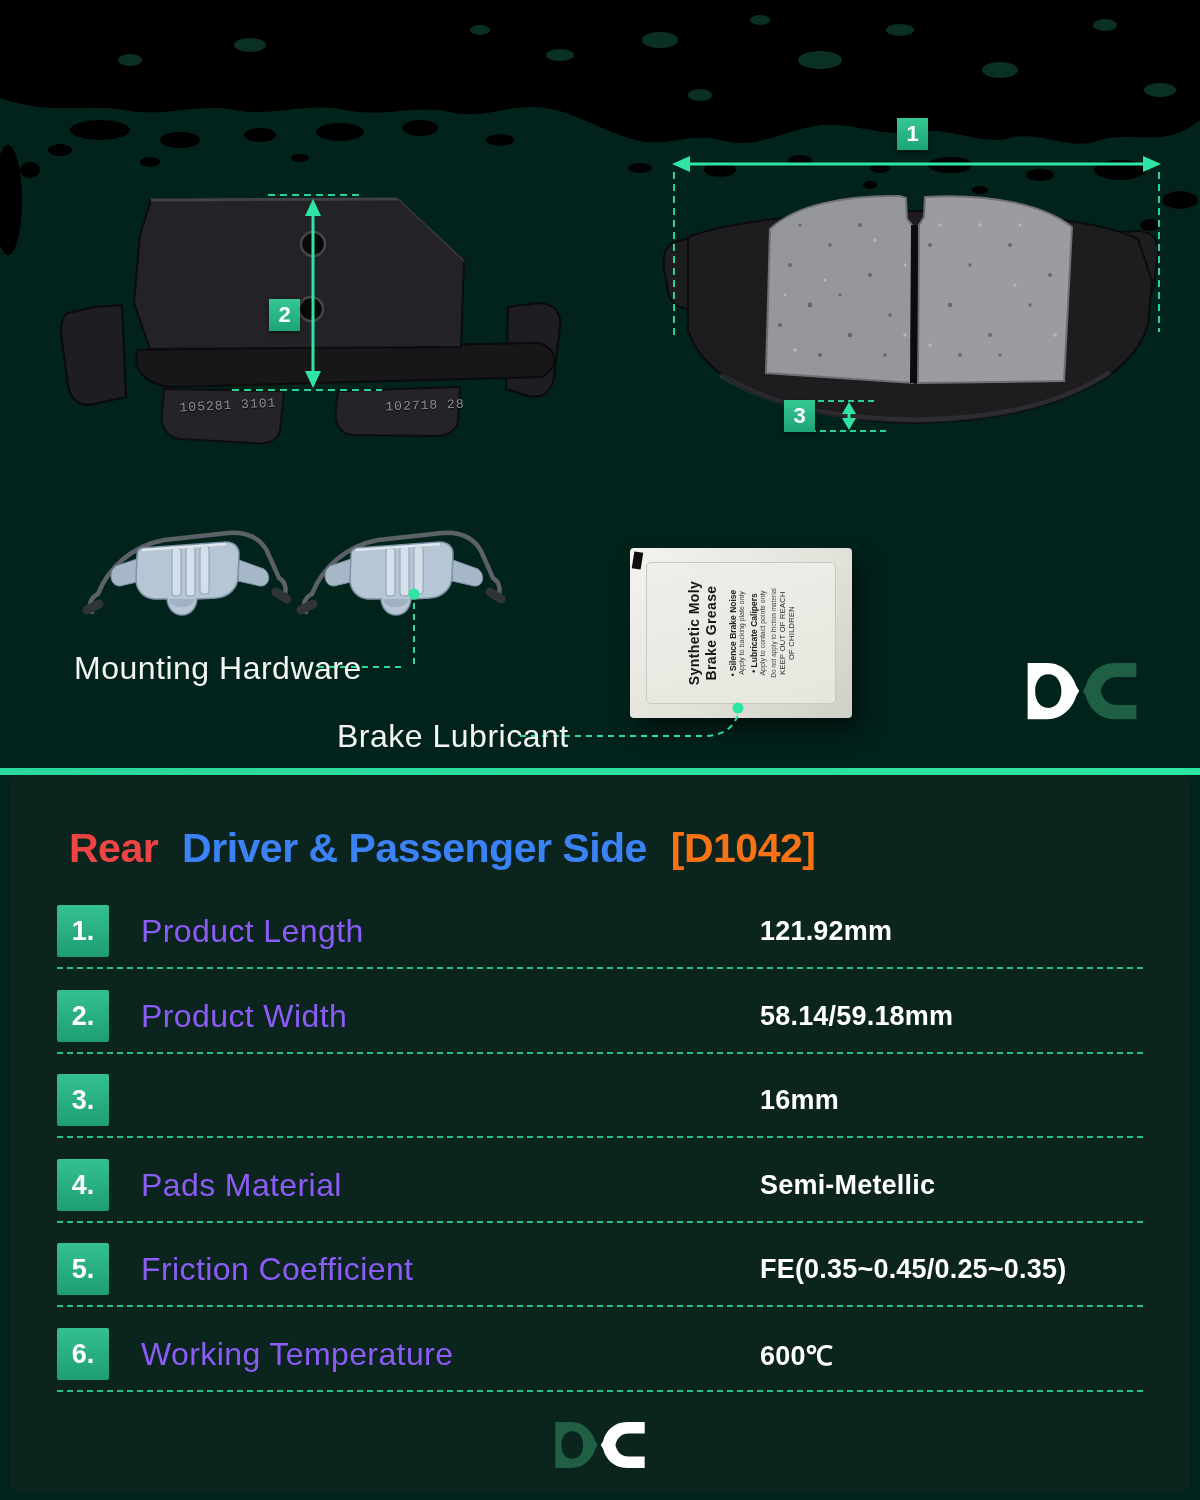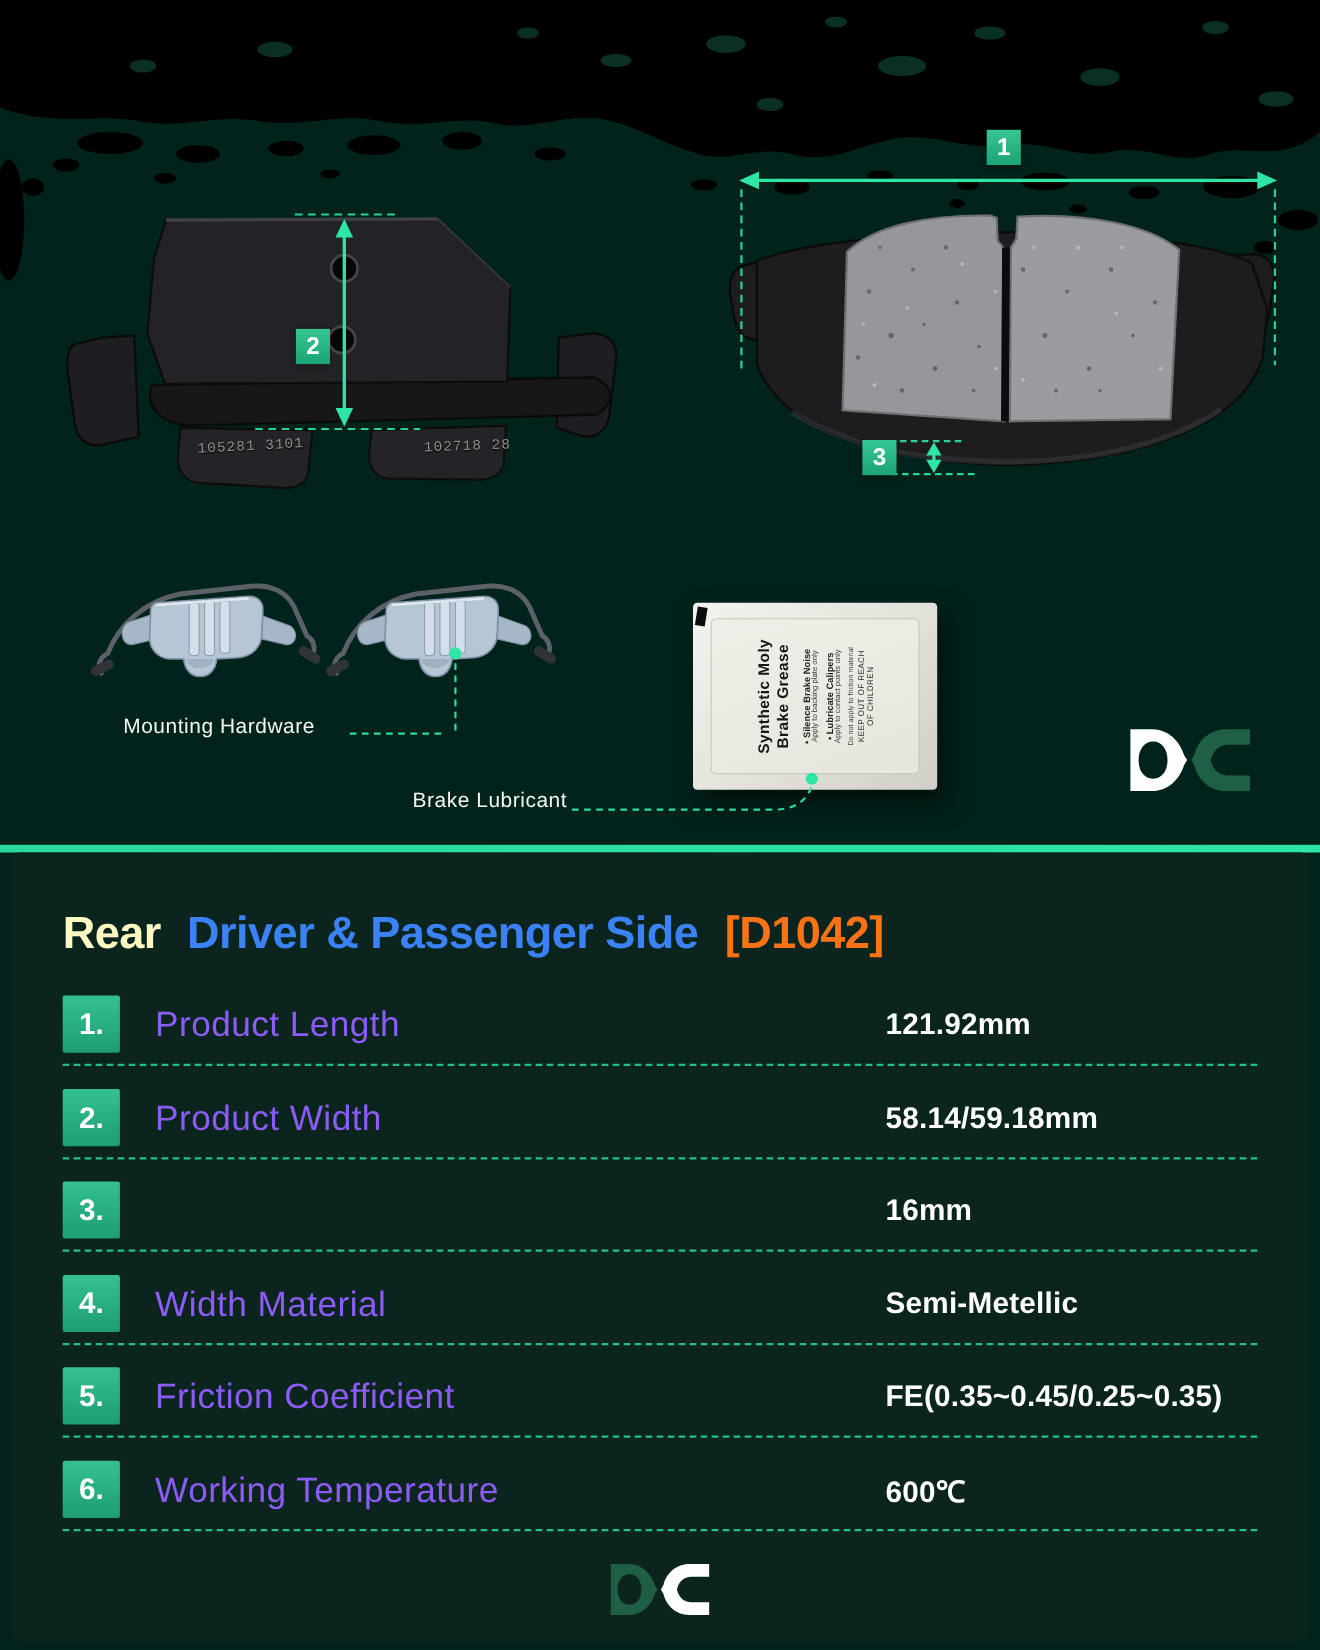--- a/index.html
+++ b/index.html
@@ -7,21 +7,21 @@
          background:#02231c;font-family:"Liberation Sans",sans-serif;}
   .abs{position:absolute;}
   
   #splatter{left:0;top:0;}
   #annot-overlay{left:0;top:0;pointer-events:none;}
   .dim-badge{width:31px;height:32px;display:flex;align-items:center;justify-content:center;
              background:linear-gradient(180deg,#35c793,#1da474);color:#fff;font-weight:bold;
              font-size:22px;box-shadow:0 2px 5px rgba(0,0,0,.45);}
   .stamp{color:#8f9094;font-family:"Liberation Mono",monospace;font-size:13px;
          letter-spacing:1px;text-align:center;text-shadow:0 1px 1px #000;}
-  .part-label{color:#f3f5f3;font-size:19px;letter-spacing:.5px;white-space:nowrap;margin-left:38px;}
+  .part-label{color:#f3f5f3;font-size:32px;letter-spacing:.5px;white-space:nowrap;}
   
   #packet{left:630px;top:548px;width:222px;height:170px;border-radius:4px;
           background:linear-gradient(135deg,#f4f3ee,#e2e1da 55%,#cfcec7);
           box-shadow:8px 12px 22px rgba(0,0,0,.55);}
   #packet-inner{position:absolute;left:16px;top:14px;right:16px;bottom:14px;
           background:linear-gradient(160deg,#efeee8,#e6e5de);border:1px solid #c9c8c0;border-radius:5px;}
   #packet-notch{position:absolute;left:3px;top:4px;width:9px;height:17px;background:#0d0d0d;transform:rotate(9deg);}
   #packet-text{position:absolute;left:50%;top:50%;width:152px;
           transform:translate(-50%,-50%) rotate(-90deg);display:flex;flex-direction:column;
           align-items:center;color:#222;}
@@ -29,31 +29,31 @@
   .pk-b{font-size:8.5px;font-weight:bold;line-height:10px;margin-top:3px;}
   .pk-n{font-size:7px;line-height:8px;color:#3a3a3a;}
   .pk-c{font-size:6.5px;line-height:8px;color:#444;margin-top:3px;}
   .pk-w{font-size:7.5px;line-height:9px;color:#2e2e2e;letter-spacing:.3px;}
   .pk-gap{height:5px;}
   
   #divider-bar{left:0;top:768px;width:1200px;height:7px;
                background:linear-gradient(90deg,#29d89a,#2ee6a4);}
   #panel{left:10px;top:775px;width:1180px;height:717px;background:#0c241e;border-radius:8px;}
   #title{left:47px;top:50px;font-size:41px;font-weight:bold;letter-spacing:-.5px;white-space:nowrap;}
-  #title .t-accent{color:#fef9c3;}
+  #title .t-accent{color:#ef4444;margin-left:12px;}
   #title .t-main{color:#3b82f6;margin:0 13px;}
   #title .t-code{color:#f97316;}
   .spec-row{position:absolute;left:47px;width:1086px;height:52px;}
   .spec-num{position:absolute;left:0;top:0;width:52px;height:52px;border-radius:2px;
             background:linear-gradient(180deg,#35c08f,#1d9e72);display:flex;align-items:center;
             justify-content:center;color:#fff;font-size:27px;font-weight:bold;}
   .spec-label{position:absolute;left:84px;top:0;height:52px;display:flex;align-items:center;
             color:#8b5cf6;font-size:32px;letter-spacing:.4px;}
   .spec-value{position:absolute;left:703px;top:0;height:52px;display:flex;align-items:center;
-            color:#ffffff;font-size:27px;font-weight:bold;letter-spacing:.2px;margin-left:45px;}
+            color:#ffffff;font-size:27px;font-weight:bold;letter-spacing:.2px;}
   .sep{position:absolute;left:47px;width:1086px;height:0;border-top:2px dashed rgba(46,230,164,.8);}
 </style>
 </head>
 <body>
 
 <div id="stage">
 
   <svg id="splatter" class="abs" width="1200" height="300" viewBox="0 0 1200 300">
     <path fill="#000000" d="M0,0 H1200 V120 C1165,150 1130,130 1100,140 C1070,152 1040,130 1010,138
       C980,146 950,126 915,132 C880,138 850,120 815,126 C780,132 755,150 720,140 C690,132 665,148 635,140
@@ -274,21 +274,21 @@
     <div class="sep" style="top:277px;"></div>
 
     <div class="spec-row" style="top:299px;">
       <div class="spec-num">3.</div>
       <div class="spec-value">16mm</div>
     </div>
     <div class="sep" style="top:361px;"></div>
 
     <div class="spec-row" style="top:384px;">
       <div class="spec-num">4.</div>
-      <div class="spec-label">Width Material</div>
+      <div class="spec-label">Pads Material</div>
       <div class="spec-value">Semi-Metellic</div>
     </div>
     <div class="sep" style="top:446px;"></div>
 
     <div class="spec-row" style="top:468px;">
       <div class="spec-num">5.</div>
       <div class="spec-label">Friction Coefficient</div>
       <div class="spec-value">FE(0.35~0.45/0.25~0.35)</div>
     </div>
     <div class="sep" style="top:530px;"></div>

